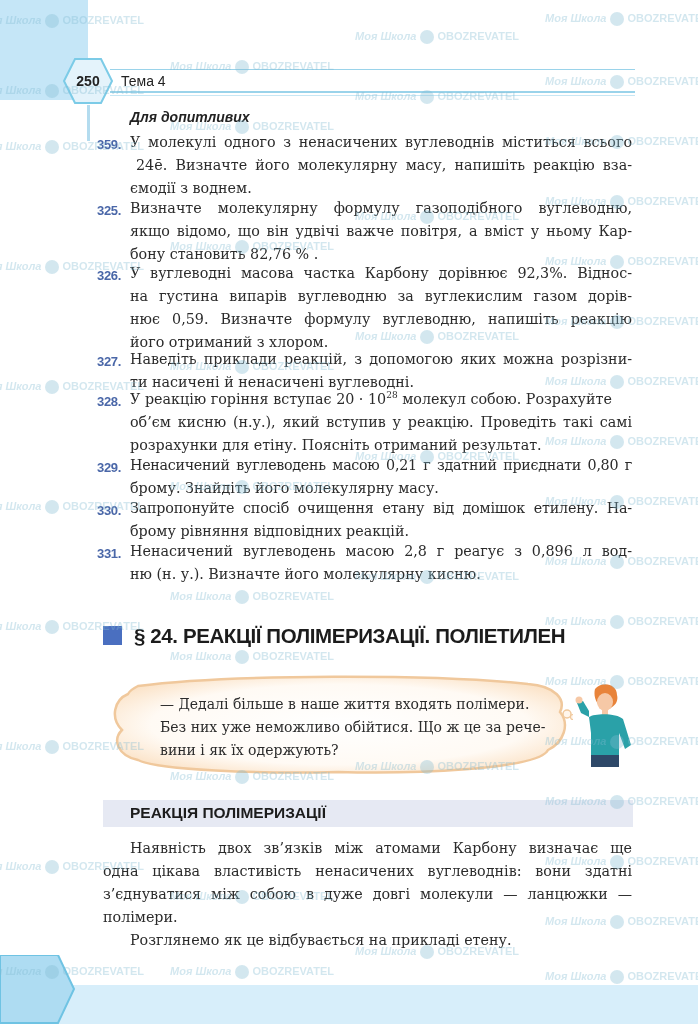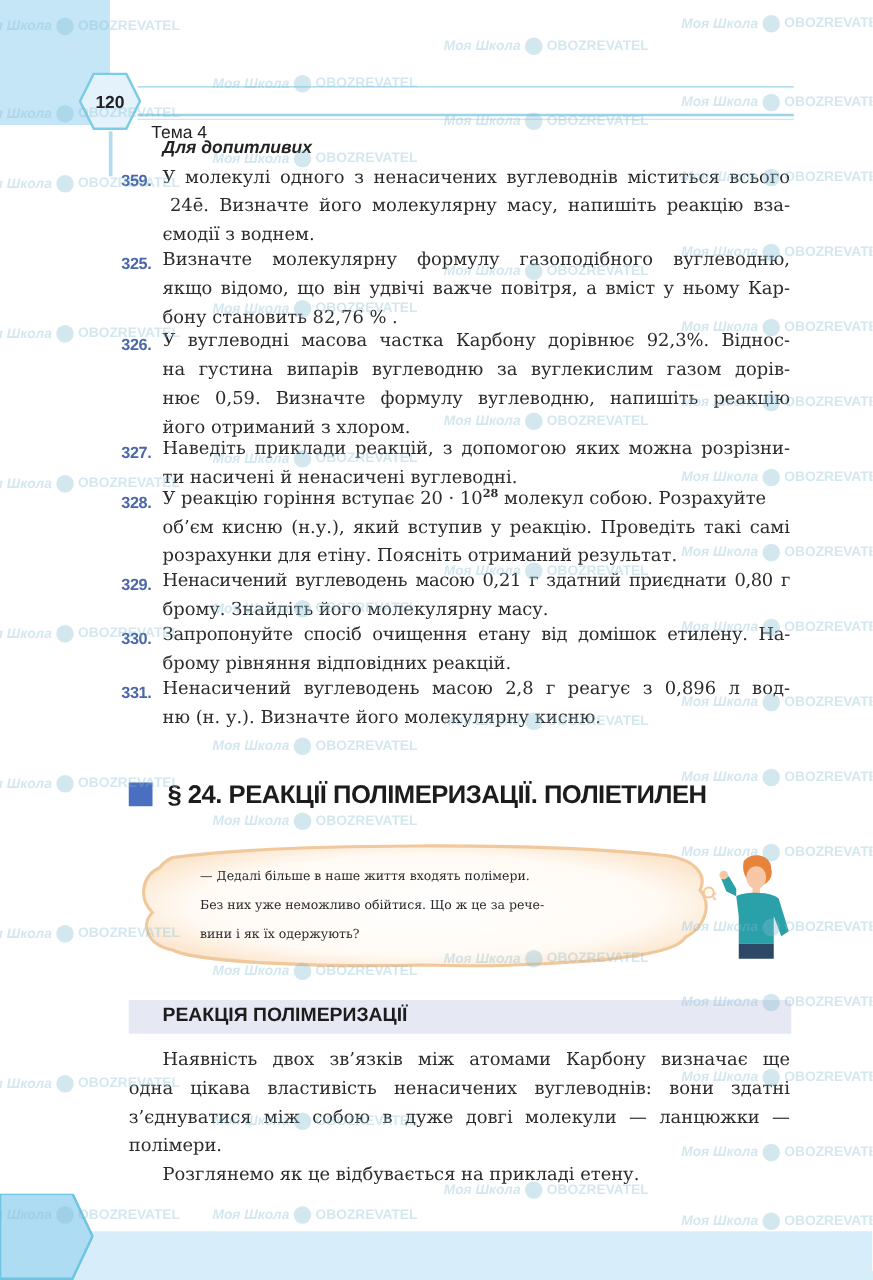--- a/index.html
+++ b/index.html
@@ -35,50 +35,50 @@
     .page-hex {
       position: absolute; left: 63px; top: 58px; width: 50px; height: 46px;
     }
     .page-num {
       position: absolute; left: 63px; top: 58px; width: 50px; height: 46px;
       display: flex; align-items: center; justify-content: center;
       font-family: "Liberation Sans", sans-serif; font-weight: bold; font-size: 14px; color: #222;
     }
     .topic {
       position: absolute; left: 121px; top: 73px;
-      font-family: "Liberation Sans", sans-serif; font-size: 14px; color: #222; margin-top: 24px;
+      font-family: "Liberation Sans", sans-serif; font-size: 14px; color: #222;
     }
     .subhead-italic {
       position: absolute; left: 130px; top: 109px;
       font-family: Liberation Sans, sans-serif; font-style: italic; font-weight: bold; font-size: 14px; color: #222;
     }
     .tasks { position: absolute; left: 0; top: 0; }
     .task-num {
       position: absolute; left: 97px;
       font-family: "Liberation Sans", sans-serif; font-weight: bold; font-size: 13px; color: #4a67a8;
       letter-spacing: -0.3px;
     }
     .line {
       position: absolute; font-size: 14.3px; white-space: nowrap; color: #2b2b2b;
     }
     .j { text-align: justify; text-align-last: justify; }
-    sup { font-size: 9px; line-height: 0; font-weight: bold; }
+    sup { font-size: 9px; line-height: 0; }
     .section-square {
       position: absolute; left: 103px; top: 626px; width: 19px; height: 19px; background: #4a6fc0;
     }
     .section-title {
       position: absolute; left: 134px; top: 624px;
       font-family: "Liberation Sans", sans-serif; font-weight: bold; font-size: 20.5px; color: #1c1c1c;
       letter-spacing: -0.4px; white-space: nowrap;
     }
     .bubble {
       position: absolute; left: 108px; top: 672px; width: 465px; height: 104px;
     }
     .bubble-line {
-      position: absolute; font-size: 10px; color: #2b2b2b; white-space: nowrap;
+      position: absolute; font-size: 14px; color: #2b2b2b; white-space: nowrap;
     }
     .character { position: absolute; left: 575px; top: 683px; width: 60px; height: 90px; }
     .band {
       position: absolute; left: 103px; top: 800px; width: 530px; height: 27px; background: #e6e9f3;
     }
     .band-title {
       position: absolute; left: 130px; top: 804px;
       font-family: "Liberation Sans", sans-serif; font-weight: bold; font-size: 15.5px; color: #1c1c1c;
     }
     .watermarks { position: absolute; inset: 0; pointer-events: none; }
@@ -101,21 +101,21 @@
   <polygon points="0,0 58,0 74,34 58,68 0,68" fill="#aedcf2" stroke="#6fc3e3" stroke-width="2"></polygon>
 </svg>
 
 <div class="header-line-top"></div>
 <div class="header-line-bottom"></div>
 <div class="header-line-bottom2"></div>
 <div class="left-vline"></div>
 <svg class="page-hex" viewBox="0 0 50 46">
   <polygon points="12,1 38,1 49,23 38,45 12,45 1,23" fill="#e4f3fb" stroke="#7ccbe7" stroke-width="2"></polygon>
 </svg>
-<div class="page-num">120</div>
+<div class="page-num">250</div>
 <div class="topic">Тема 4</div>
 
 <div class="subhead-italic">Для допитливих</div>
 
 <div class="tasks">
 
   <div class="task-num" style="top:137px">359.</div>
   <div class="line j" style="left:130px; top:134px; width:502px">У молекулі одного з ненасичених вуглеводнів міститься всього</div>
   <div class="line j" style="left:130px; top:157px; width:502px; padding-left:6px; box-sizing:border-box">24ē. Визначте його молекулярну масу, напишіть реакцію вза-</div>
   <div class="line" style="left:130px; top:180px">ємодії з воднем.</div>

